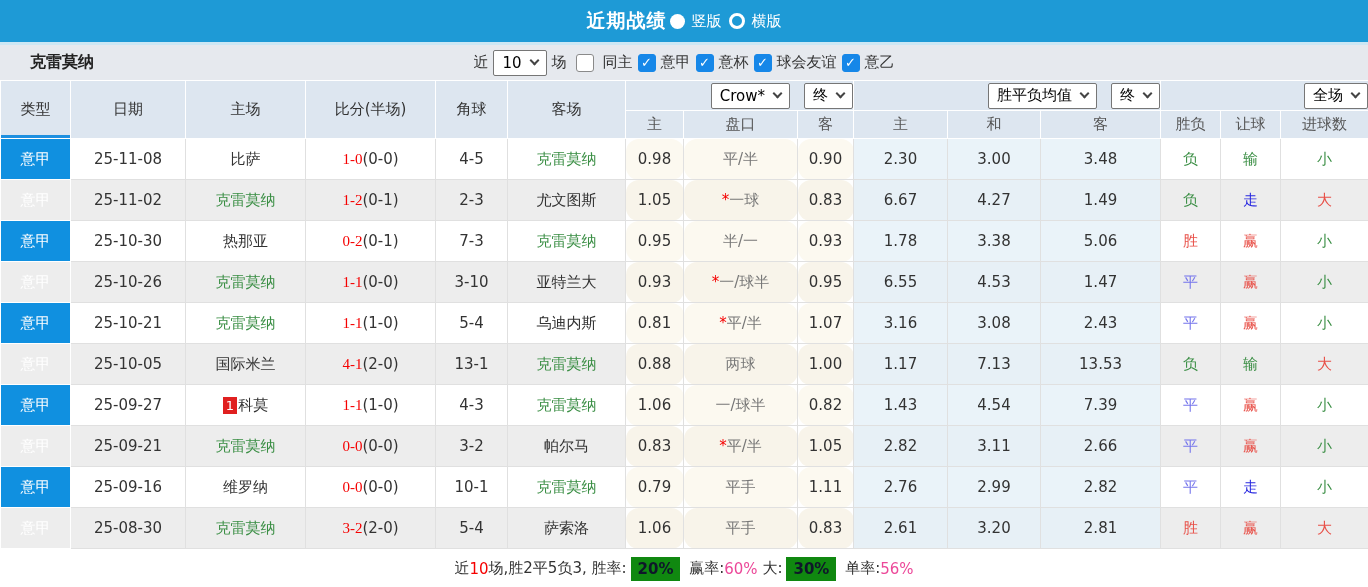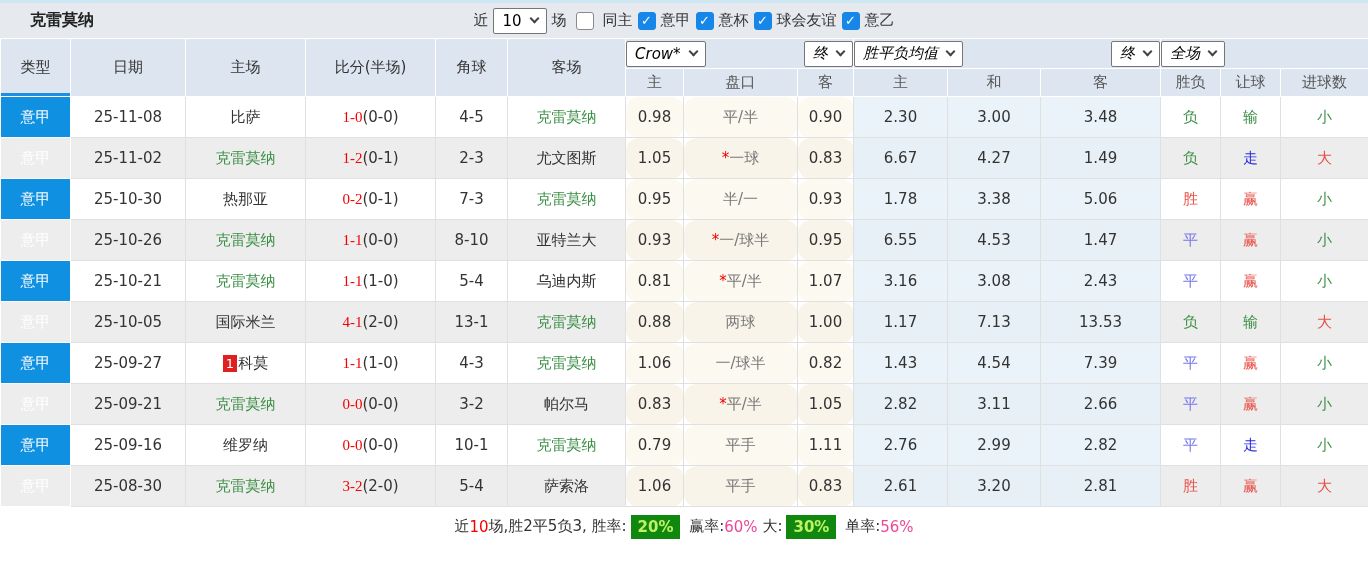--- a/index.html
+++ b/index.html
@@ -24,21 +24,21 @@
   .checkbox { width:18px; height:18px; border-radius:3px; display:inline-flex; align-items:center; justify-content:center; font-size:13px; cursor:pointer; }
   .checkbox.unchecked { background:#fff; border:1px solid #8a8a8a; margin:0 4px; }
   .checkbox.checked { background:#1687e8; border:1px solid #1687e8; color:#fff; font-weight:bold; }
 
   
   .results-table { width:1368px; border-collapse:collapse; table-layout:fixed; border-top:1px solid #aeb6bf; }
   .results-table th { background:#dde6f0; font-weight:normal; color:#333; font-size:15px; border:1px solid #fff; text-align:center; }
   .head-row-1 th { height:30px; }
   .head-row-2 th { height:28px; color:#555; font-size:15px; }
   .th-group { }
-  .th-group .group-inner { display:flex; align-items:center; justify-content:space-between; gap:14px;font-style:italic; }
+  .th-group .group-inner { display:flex; align-items:center; justify-content:flex-end; gap:14px; }
   .col-type { position:relative; }
   .col-type::after { content:""; position:absolute; left:0; bottom:0; width:100%; height:3px; background:#1e90e0; }
 
   tbody td { height:41px; text-align:center; font-size:15px; color:#333; border:1px solid #e0e0e0; background:#fff; }
   tr.alt td { background:#ededed; }
   td.cell-league { background:#1090e0; color:#fff; border-color:#fff; }
   td.cell-cream { background:#fcf9f0;border-radius:13px; }
   tr.alt td.cell-cream { background:#f8f4ea; }
   td.cell-blue { background:#eaf3f9; }
   tr.alt td.cell-blue { background:#e7f0f6; }
@@ -49,29 +49,36 @@
   .rank-badge { background:#e02020; color:#fff; padding:0 3px; margin-right:1px; font-size:13px; display:inline-block; line-height:17px; }
   .t-green { color:#3a8e44; }
   .t-red { color:#e85048; }
   .t-blue { color:#7676ec; }
   .t-blue2 { color:#2828e0; }
   .t-black { color:#333; }
 
   
   .summary { height:39px; display:flex; align-items:center; justify-content:center; font-size:15px; color:#333; background:#fff; }
   .summary span { white-space:pre; }
-  .badge-green { background:#108810; color:#bef264; font-weight:bold; padding:3px 7px; margin:0 4px; }
+  .badge-green { background:#108810; color:#0f172a; font-weight:bold; padding:3px 7px; margin:0 4px; }
   .s-red { color:#f50000; }
   .s-blue { color:#ec4899; }
 </style>
 </head>
 <body>
 
 <div class="page">
 
+  <div class="title-bar">
+    <span class="title">近期战绩</span>
+    <span class="radio radio-selected"></span>
+    <span class="radio-label">竖版</span>
+    <span class="radio radio-unselected"></span>
+    <span class="radio-label">横版</span>
+  </div>
 
   <div class="filter-bar">
     <span class="team-name">克雷莫纳</span>
     <div class="filter-controls">
       <span>近</span>
       <span class="select-box">
         <span>10</span>
         <span class="chev"></span>
       </span>
       <span>场</span>
@@ -217,21 +224,21 @@
           <td class="cell-blue"><span>5.06</span></td>
           <td class="cell-result"><span class="t-red">胜</span></td>
           <td class="cell-result"><span class="t-red">赢</span></td>
           <td class="cell-result"><span class="t-green">小</span></td>
         </tr>
         <tr class="alt">
           <td class="cell-league"><span>意甲</span></td>
           <td class="cell-date"><span>25-10-26</span></td>
           <td class="cell-team"><span class="t-green">克雷莫纳</span></td>
           <td class="cell-score"><span class="score-main">1-1</span><span class="score-half">(0-0)</span></td>
-          <td class="cell-corner"><span>8-10</span></td>
+          <td class="cell-corner"><span>3-10</span></td>
           <td class="cell-team"><span class="t-black">亚特兰大</span></td>
           <td class="cell-cream"><span>0.93</span></td>
           <td class="cell-cream cell-handicap"><span class="star">*</span><span>一/球半</span></td>
           <td class="cell-cream"><span>0.95</span></td>
           <td class="cell-blue"><span>6.55</span></td>
           <td class="cell-blue"><span>4.53</span></td>
           <td class="cell-blue"><span>1.47</span></td>
           <td class="cell-result"><span class="t-blue">平</span></td>
           <td class="cell-result"><span class="t-red">赢</span></td>
           <td class="cell-result"><span class="t-green">小</span></td>

